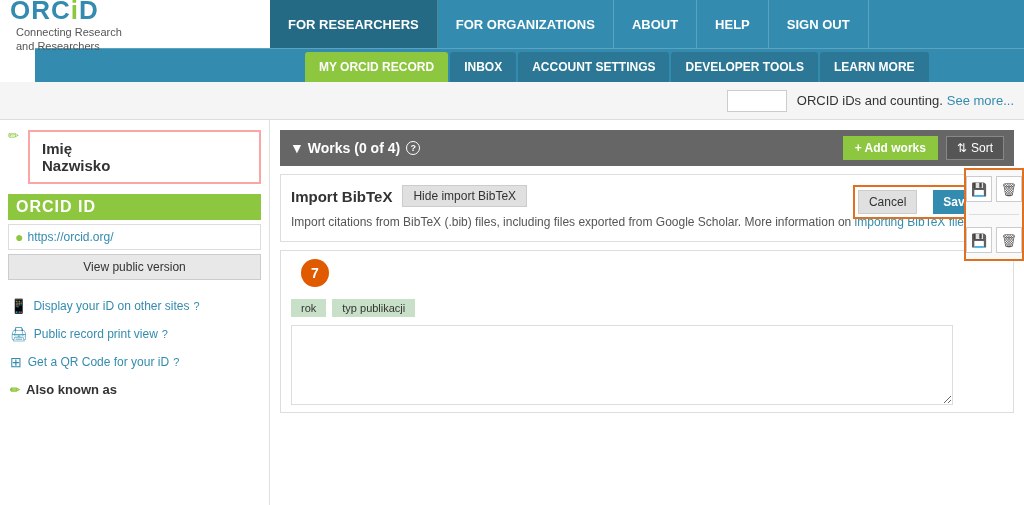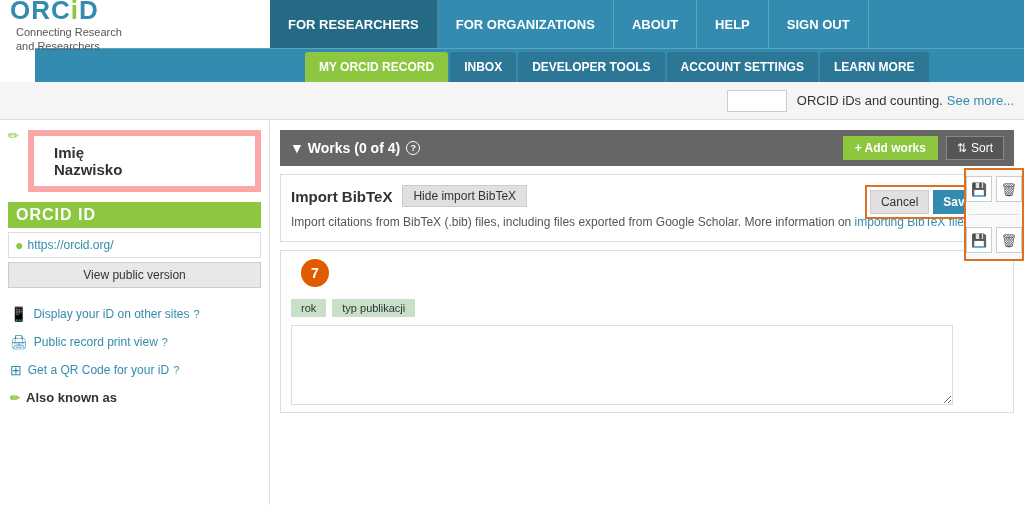--- a/index.html
+++ b/index.html
@@ -120,22 +120,22 @@
 
     
     .sidebar {
       width: 270px;
       flex-shrink: 0;
       padding: 10px 8px;
       border-right: 1px solid #e0e0e0;
       background: #fff;
     }
     .sidebar-name-box {
-      border: 6px solid #fca5a5;
-      padding: 8px 20px;
+      border: 2px solid #fca5a5;
+      padding: 8px 12px;
       font-size: 15px;
       font-weight: bold;
       color: #333;
       margin-bottom: 10px;
       position: relative;
       background: #fff;
     }
     .sidebar-edit-icon {
       position: absolute;
       top: -2px;
@@ -309,21 +309,21 @@
       color: #338caf;
       text-decoration: none;
     }
 
     
     .import-actions {
       position: absolute;
       top: 10px;
       right: 10px;
       display: flex;
-      gap: 4px;
+      gap: 16px;
       border: 2px solid #e07020;
       padding: 3px;
     }
     .btn-cancel {
       background: #e0e0e0;
       border: 1px solid #ccc;
       padding: 4px 10px;
       font-size: 12px;
       cursor: pointer;
       color: #333;
@@ -453,22 +453,22 @@
     <div class="top-nav-link">FOR ORGANIZATIONS</div>
     <div class="top-nav-link">ABOUT</div>
     <div class="top-nav-link">HELP</div>
     <div class="top-nav-link">SIGN OUT</div>
   </div>
 </div>
 
 <div class="sub-nav">
   <div class="sub-nav-link active">MY ORCID RECORD</div>
   <div class="sub-nav-link">INBOX</div>
+  <div class="sub-nav-link">ACCOUNT SETTINGS</div>
   <div class="sub-nav-link">DEVELOPER TOOLS</div>
-  <div class="sub-nav-link">ACCOUNT SETTINGS</div>
   <div class="sub-nav-link">LEARN MORE</div>
 </div>
 
 <div class="banner-bar">
   <div class="orcid-count-box"></div>
   <span class="orcid-count-text">ORCID iDs and counting.</span>
   <a class="see-more">See more...</a>
 </div>
 
 <div class="main-layout">

